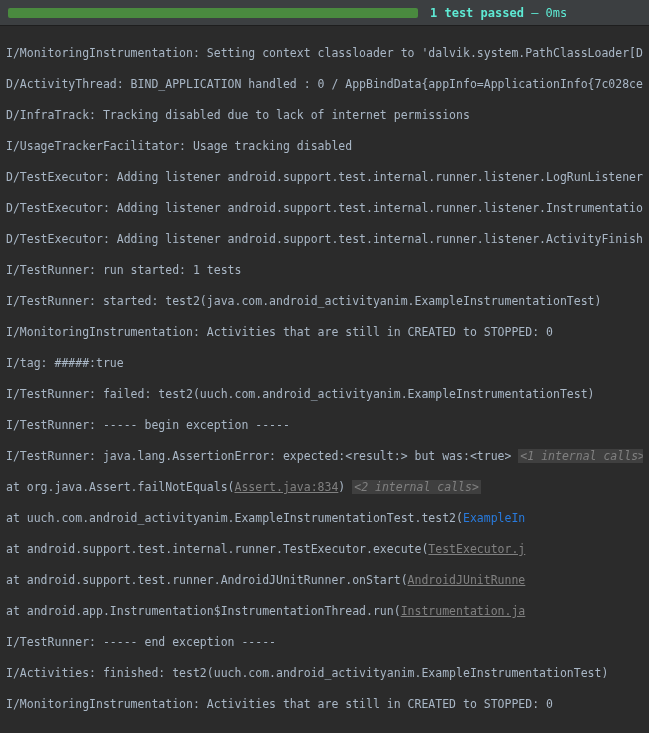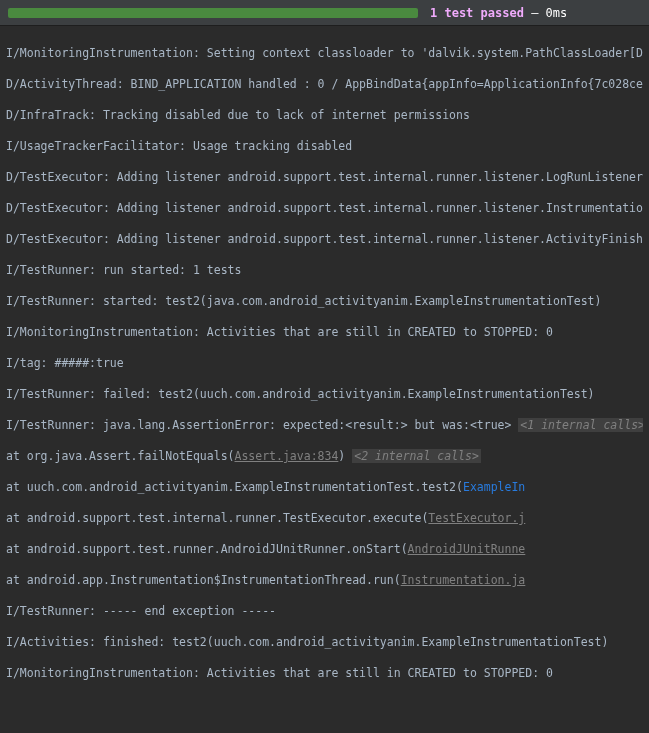--- a/index.html
+++ b/index.html
@@ -37,25 +37,25 @@
       height: 100%;
       background: #4a8a3f;
       width: 100%;
     }
     .status-text {
       color: #a9b7c6;
       font-size: 12px;
       white-space: nowrap;
     }
     .status-text .passed {
-      color: #f0abfc;
+      color: #5eead4;
       font-weight: 600;
     }
     .status-text .time {
-      color: #ffffff;
+      color: #5eead4;
     }
     .console {
       padding: 4px 6px;
       line-height: 1.35;
       white-space: pre;
       overflow: hidden;
       font-size: 11.5px;
     }
     .log-line {
       color: #a9b7c6;
@@ -95,20 +95,21 @@
 <div class="log-line">D/InfraTrack: Tracking disabled due to lack of internet permissions</div>
 <div class="log-line">I/UsageTrackerFacilitator: Usage tracking disabled</div>
 <div class="log-line">D/TestExecutor: Adding listener android.support.test.internal.runner.listener.LogRunListener </div>
 <div class="log-line">D/TestExecutor: Adding listener android.support.test.internal.runner.listener.Instrumentation</div>
 <div class="log-line">D/TestExecutor: Adding listener android.support.test.internal.runner.listener.ActivityFinishe</div>
 <div class="log-line">I/TestRunner: run started: 1 tests</div>
 <div class="log-line">I/TestRunner: started: test2(java.com.android_activityanim.ExampleInstrumentationTest)</div>
 <div class="log-line">I/MonitoringInstrumentation: Activities that are still in CREATED to STOPPED: 0</div>
 <div class="log-line">I/tag: #####:true</div>
 <div class="log-line">I/TestRunner: failed: test2(uuch.com.android_activityanim.ExampleInstrumentationTest)</div>
+<div class="log-line">I/TestRunner: ----- begin exception -----</div>
 <div class="log-line"><span>I/TestRunner: java.lang.AssertionError: expected:&lt;result:&gt; but was:&lt;true&gt; </span><span class="gray-hint">&lt;1 internal calls&gt;</span></div>
 <div class="log-line"><span>                  at org.java.Assert.failNotEquals(</span><span class="gray-link">Assert.java:834</span><span>) </span><span class="gray-hint">&lt;2 internal calls&gt;</span></div>
 <div class="log-line"><span>                  at uuch.com.android_activityanim.ExampleInstrumentationTest.test2(</span><span class="link">ExampleIn</span></div>
 <div class="log-line"><span>                  at android.support.test.internal.runner.TestExecutor.execute(</span><span class="gray-link">TestExecutor.j</span></div>
 <div class="log-line"><span>                  at android.support.test.runner.AndroidJUnitRunner.onStart(</span><span class="gray-link">AndroidJUnitRunne</span></div>
 <div class="log-line"><span>                  at android.app.Instrumentation$InstrumentationThread.run(</span><span class="gray-link">Instrumentation.ja</span></div>
 <div class="log-line">I/TestRunner: ----- end exception -----</div>
 <div class="log-line">I/Activities: finished: test2(uuch.com.android_activityanim.ExampleInstrumentationTest)</div>
 <div class="log-line">I/MonitoringInstrumentation: Activities that are still in CREATED to STOPPED: 0</div>
 

